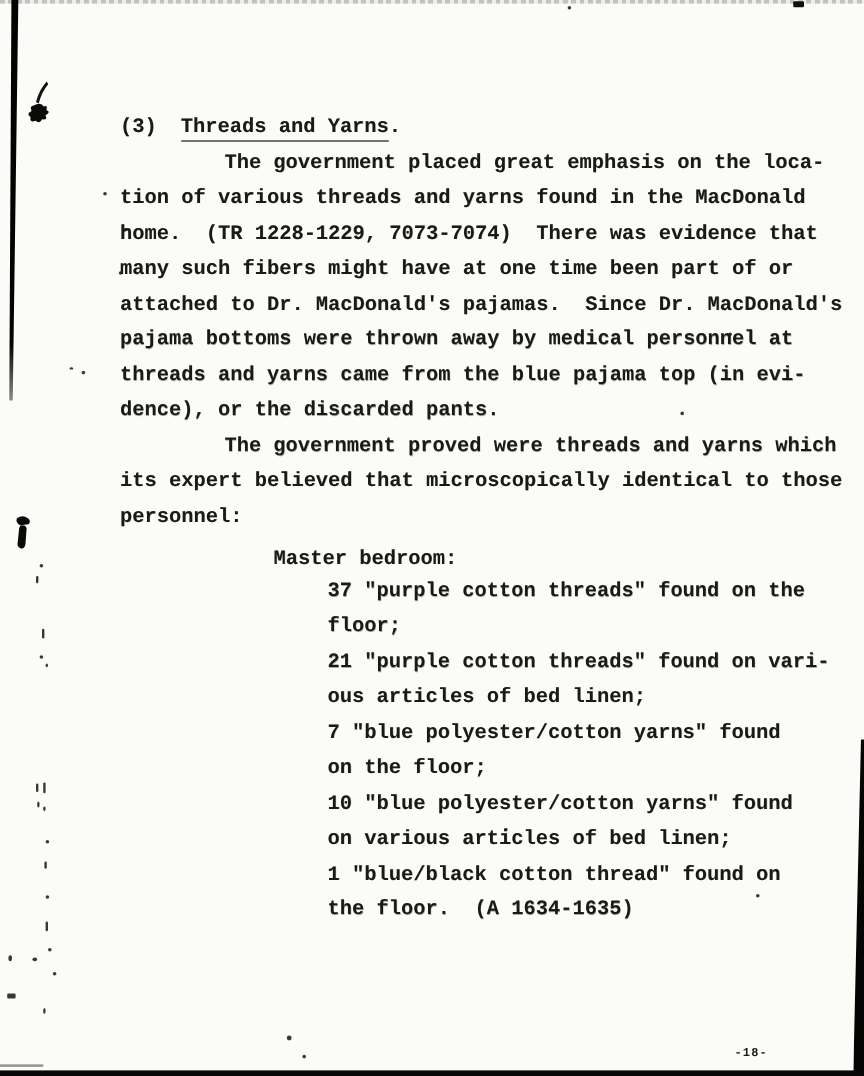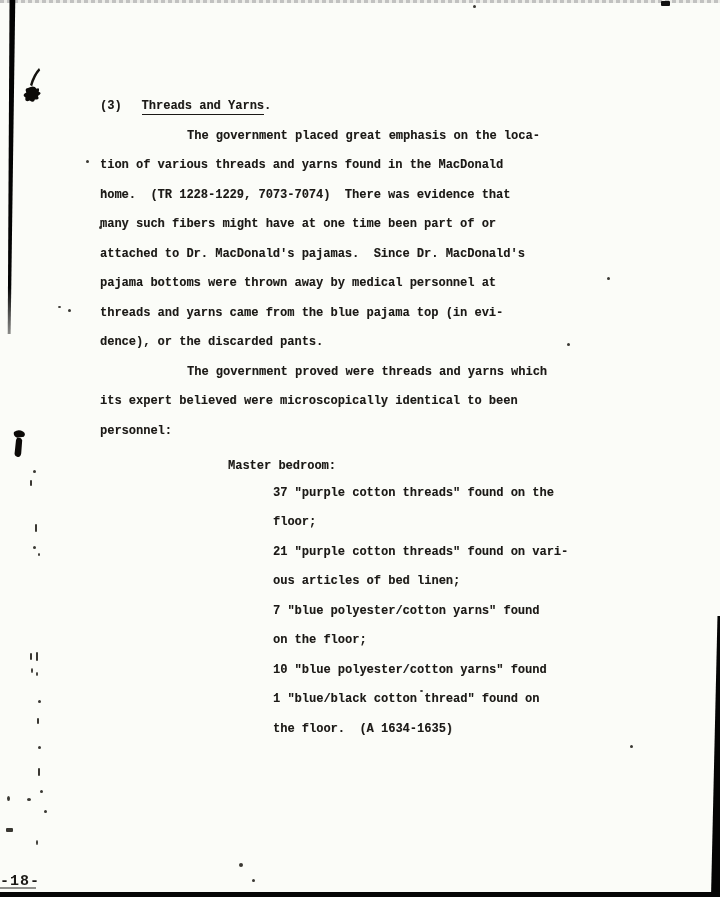--- a/index.html
+++ b/index.html
@@ -44,37 +44,37 @@
     position:absolute;left:0;top:887px;width:36px;height:2px;
     background:#8f8f8b;
   }
   .ink-smudge-top{position:absolute;left:18px;top:66px;width:30px;height:45px;}
   .ink-blot-mid{position:absolute;left:11px;top:429px;width:17px;height:34px;}
   .speck{position:absolute;background:#3a3833;border-radius:50%;}
 
   
   .text-block{
     position:absolute;left:100px;top:92px;width:580px;
-    font-size:12px;font-weight:bold;line-height:29.5px;
+    font-size:17px;font-weight:bold;line-height:29.5px;
     text-shadow:.3px .3px 0 rgba(20,18,14,.35);
   }
   .line{white-space:pre;}
   .indent-para{padding-left:87px;}
   .indent-section{padding-left:128px;margin-top:6px;margin-bottom:-3px;}
   .indent-list{padding-left:173px;}
   .heading{white-space:pre;}
   .heading .title{
     border-bottom:1.6px solid var(--ink);
     padding-bottom:1px;
     margin-left:20px;
   }
   .page-number{
     position:absolute;left:0;top:873px;width:640px;
-    text-align:left;
-    font-size:15px;font-weight:bold;letter-spacing:1px;
+    text-align:right;
+    font-size:10px;font-weight:bold;letter-spacing:1px;
   }
 </style>
 </head>
 <body>
 
 <div class="page">
 
   <div class="top-perforation"></div>
   <div class="top-edge-mark"></div>
   <div class="left-scan-bar"></div>
@@ -131,30 +131,31 @@
     <div id="lines">
         <div class="line indent-para">The government placed great emphasis on the loca-</div>
         <div class="line indent-body">tion of various threads and yarns found in the MacDonald</div>
         <div class="line indent-body">home.  (TR 1228-1229, 7073-7074)  There was evidence that</div>
         <div class="line indent-body">many such fibers might have at one time been part of or</div>
         <div class="line indent-body">attached to Dr. MacDonald's pajamas.  Since Dr. MacDonald's</div>
         <div class="line indent-body">pajama bottoms were thrown away by medical personnel at</div>
         <div class="line indent-body">threads and yarns came from the blue pajama top (in evi-</div>
         <div class="line indent-body">dence), or the discarded pants.</div>
         <div class="line indent-para">The government proved were threads and yarns which</div>
-        <div class="line indent-body">its expert believed were microscopically identical to been</div>
+        <div class="line indent-body">its expert believed that microscopically identical to those</div>
         <div class="line indent-body">personnel:</div>
         <div class="line indent-section">Master bedroom:</div>
         <div class="line indent-list">37 "purple cotton threads" found on the</div>
         <div class="line indent-list">floor;</div>
         <div class="line indent-list">21 "purple cotton threads" found on vari-</div>
         <div class="line indent-list">ous articles of bed linen;</div>
         <div class="line indent-list">7 "blue polyester/cotton yarns" found</div>
         <div class="line indent-list">on the floor;</div>
         <div class="line indent-list">10 "blue polyester/cotton yarns" found</div>
+        <div class="line indent-list">on various articles of bed linen;</div>
         <div class="line indent-list">1 "blue/black cotton thread" found on</div>
         <div class="line indent-list">the floor.  (A 1634-1635)</div>
       </div>
   </div>
 
   <div class="page-number">-18-</div>
 
 </div>
 
 </body></html>

